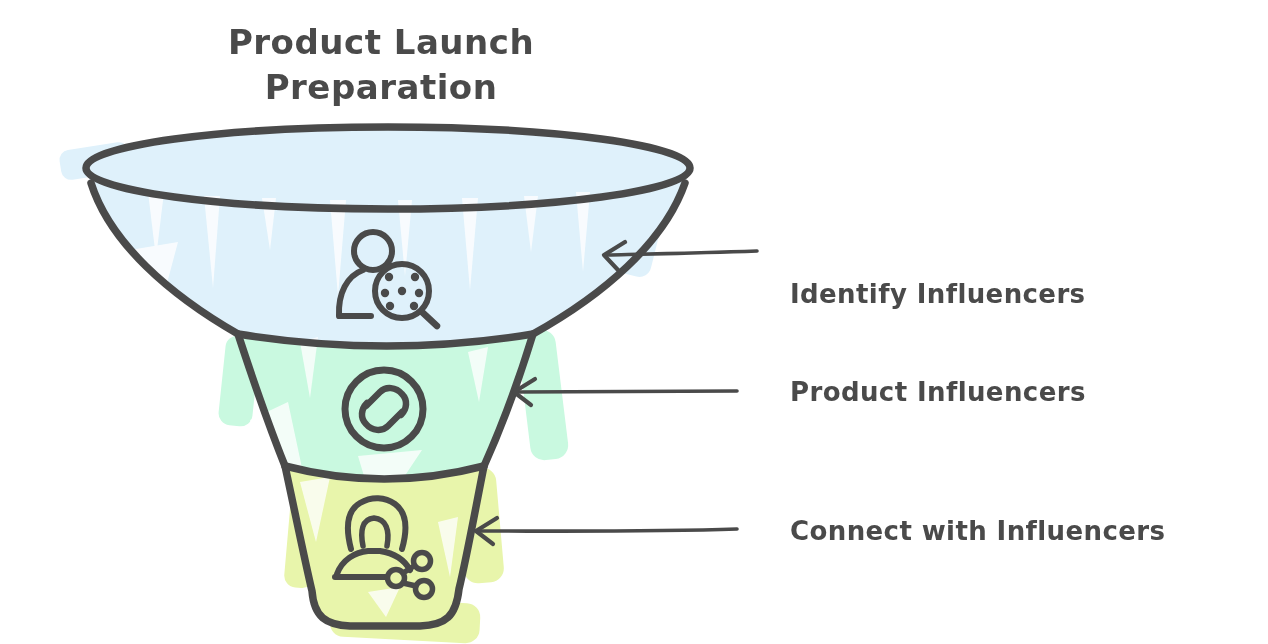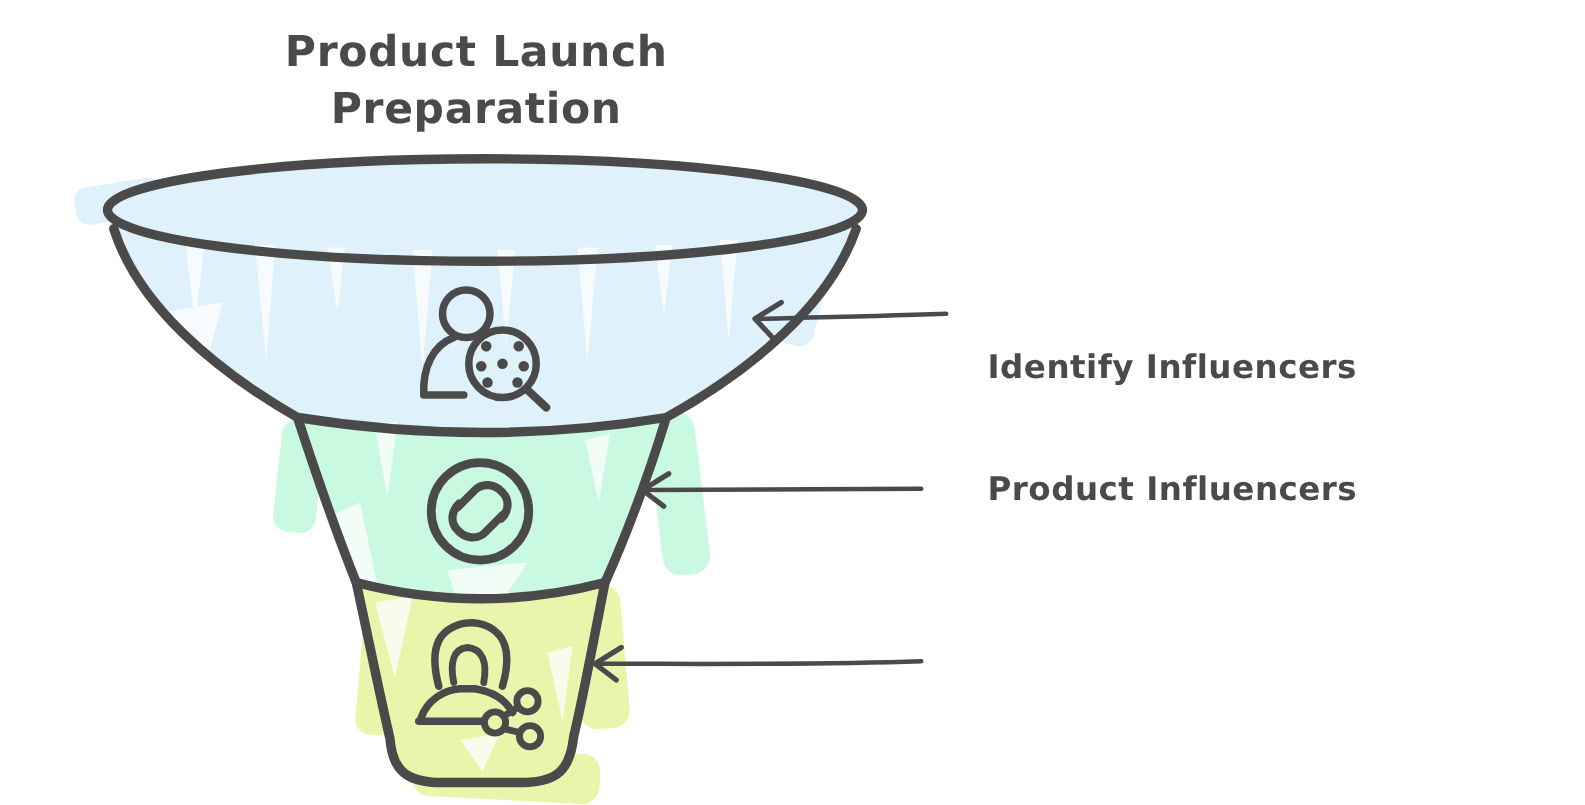--- a/index.html
+++ b/index.html
@@ -138,14 +138,15 @@
       </g>
       <g>
         <path d="M 737 529 C 650 532 560 531 479 531"></path>
         <path d="M 497 518 L 476 531 L 493 544" stroke-width="4.2"></path>
       </g>
     </g>
   </svg>
 
   <div class="stage-label label-1">Identify Influencers</div>
   <div class="stage-label label-2">Product Influencers</div>
+  <div class="stage-label label-3">Connect with Influencers</div>
 
 </div>
 
 </body></html>

